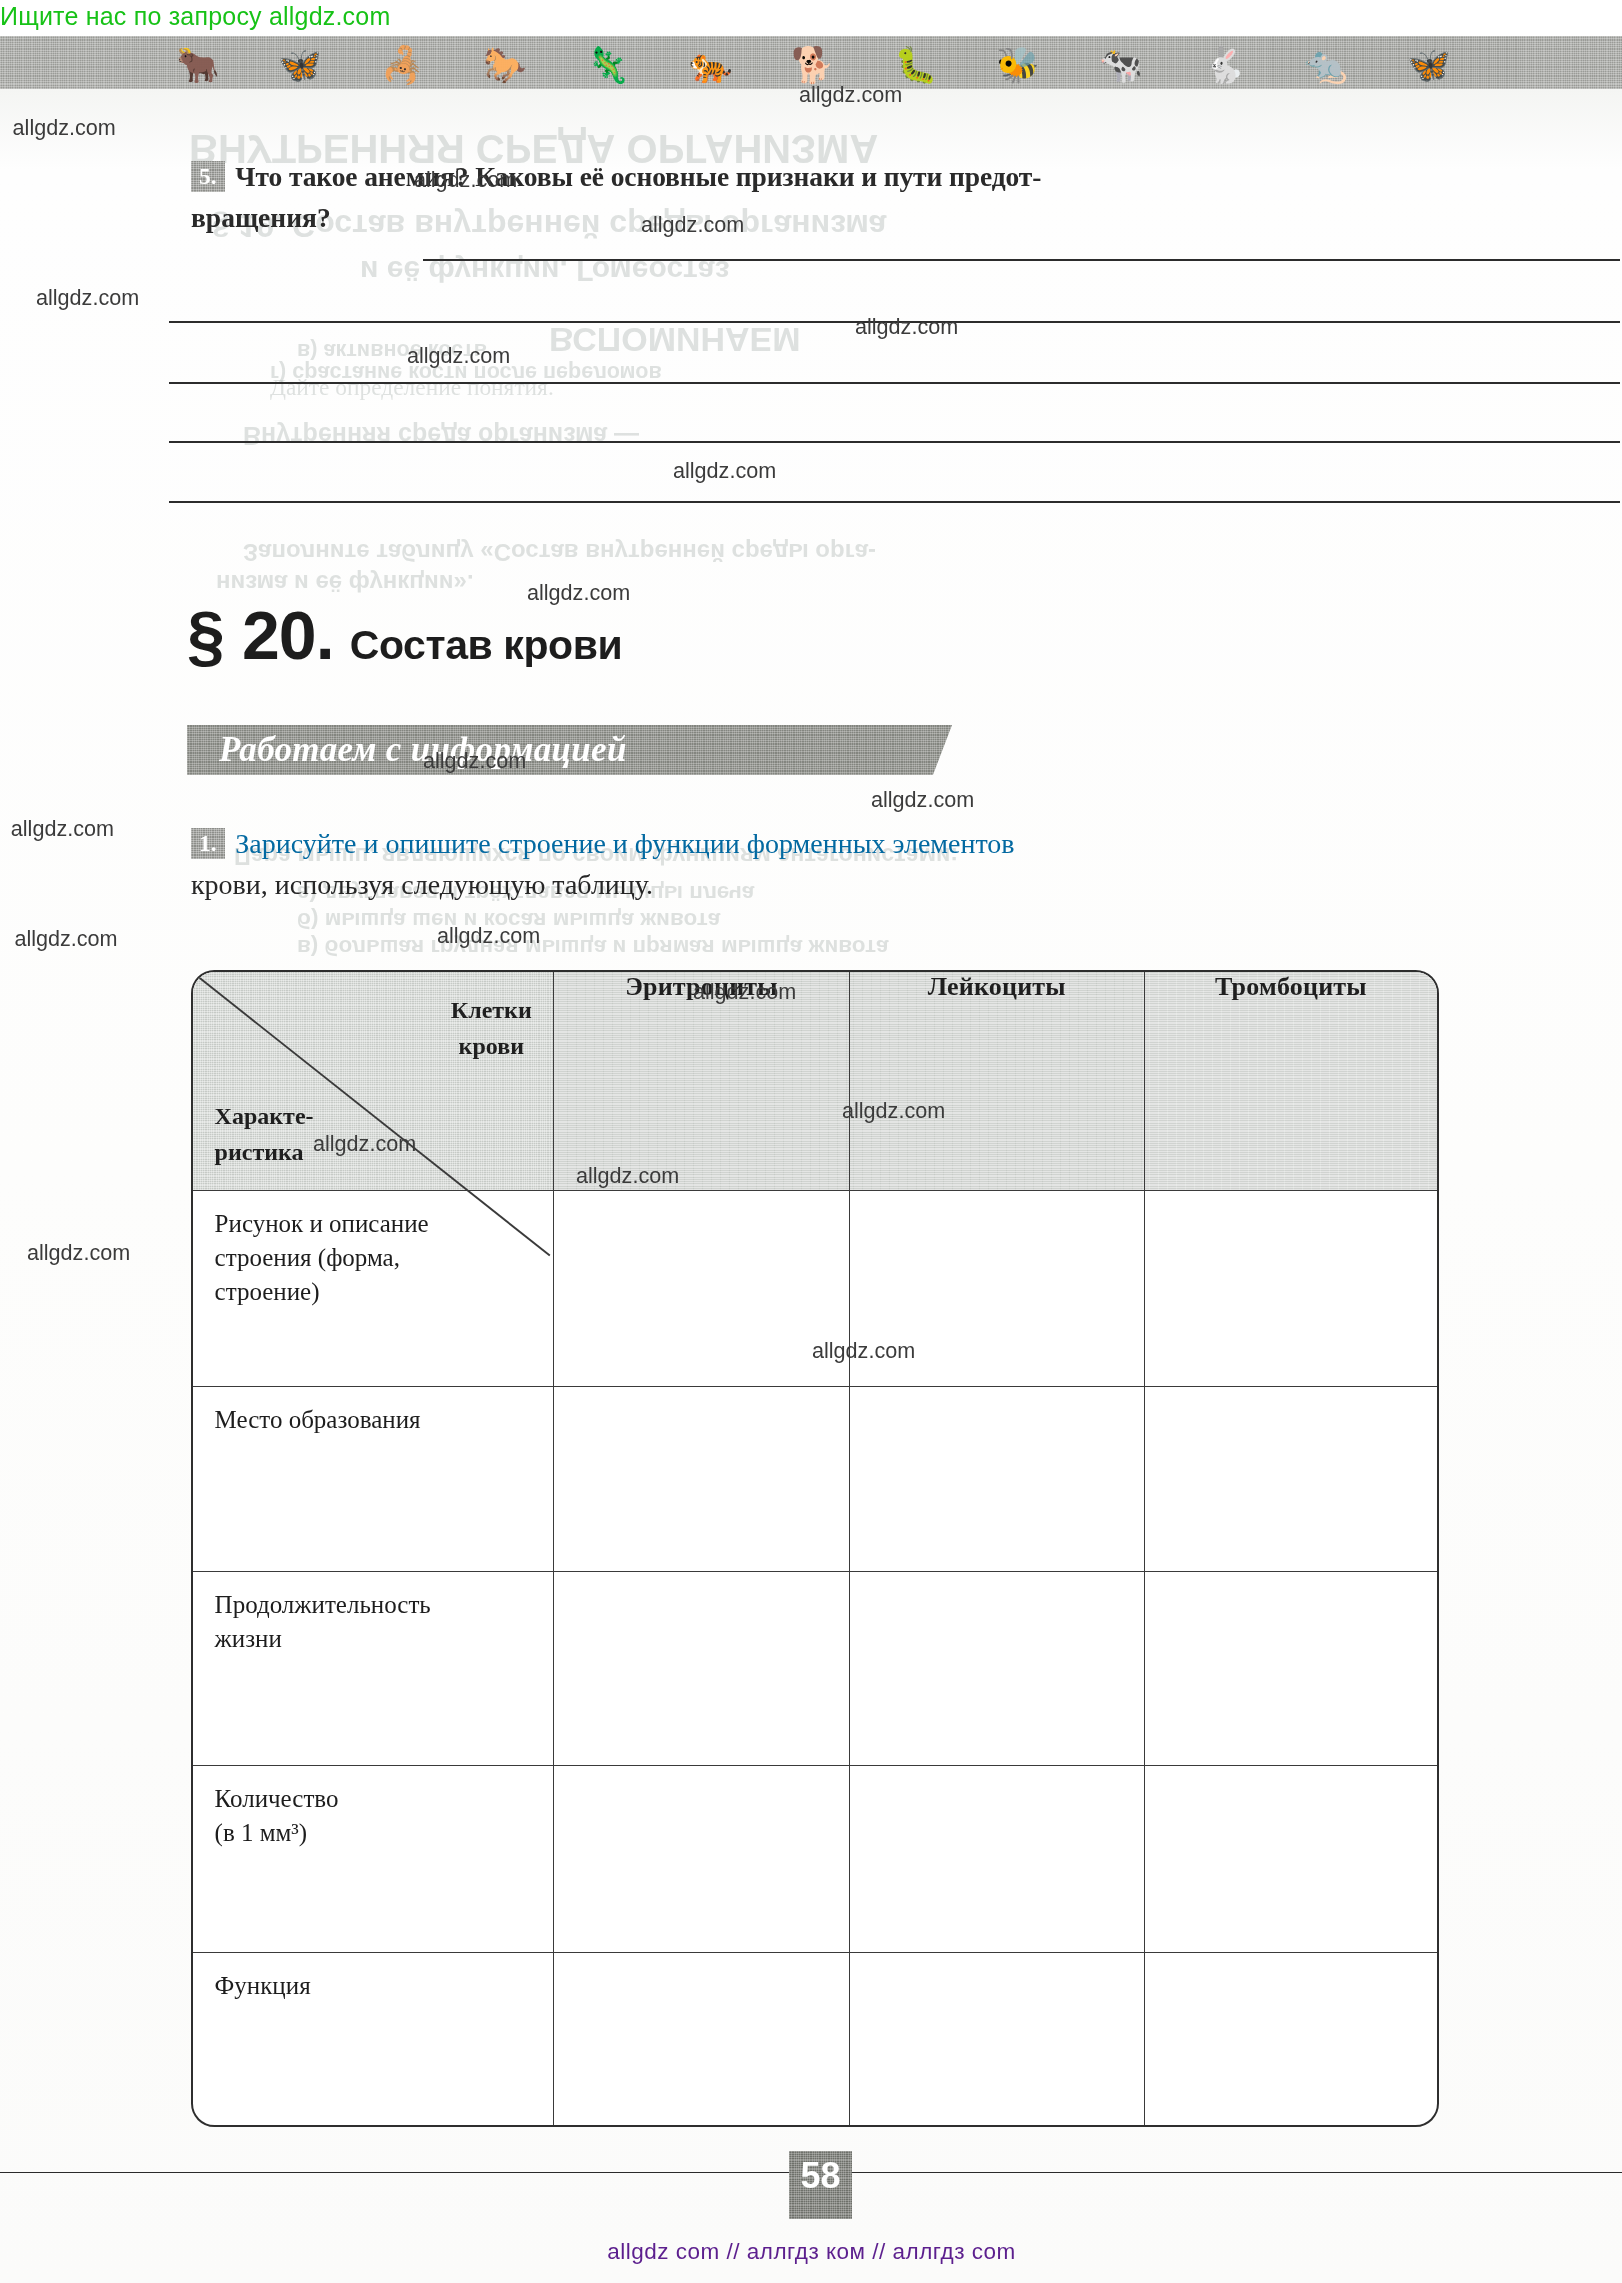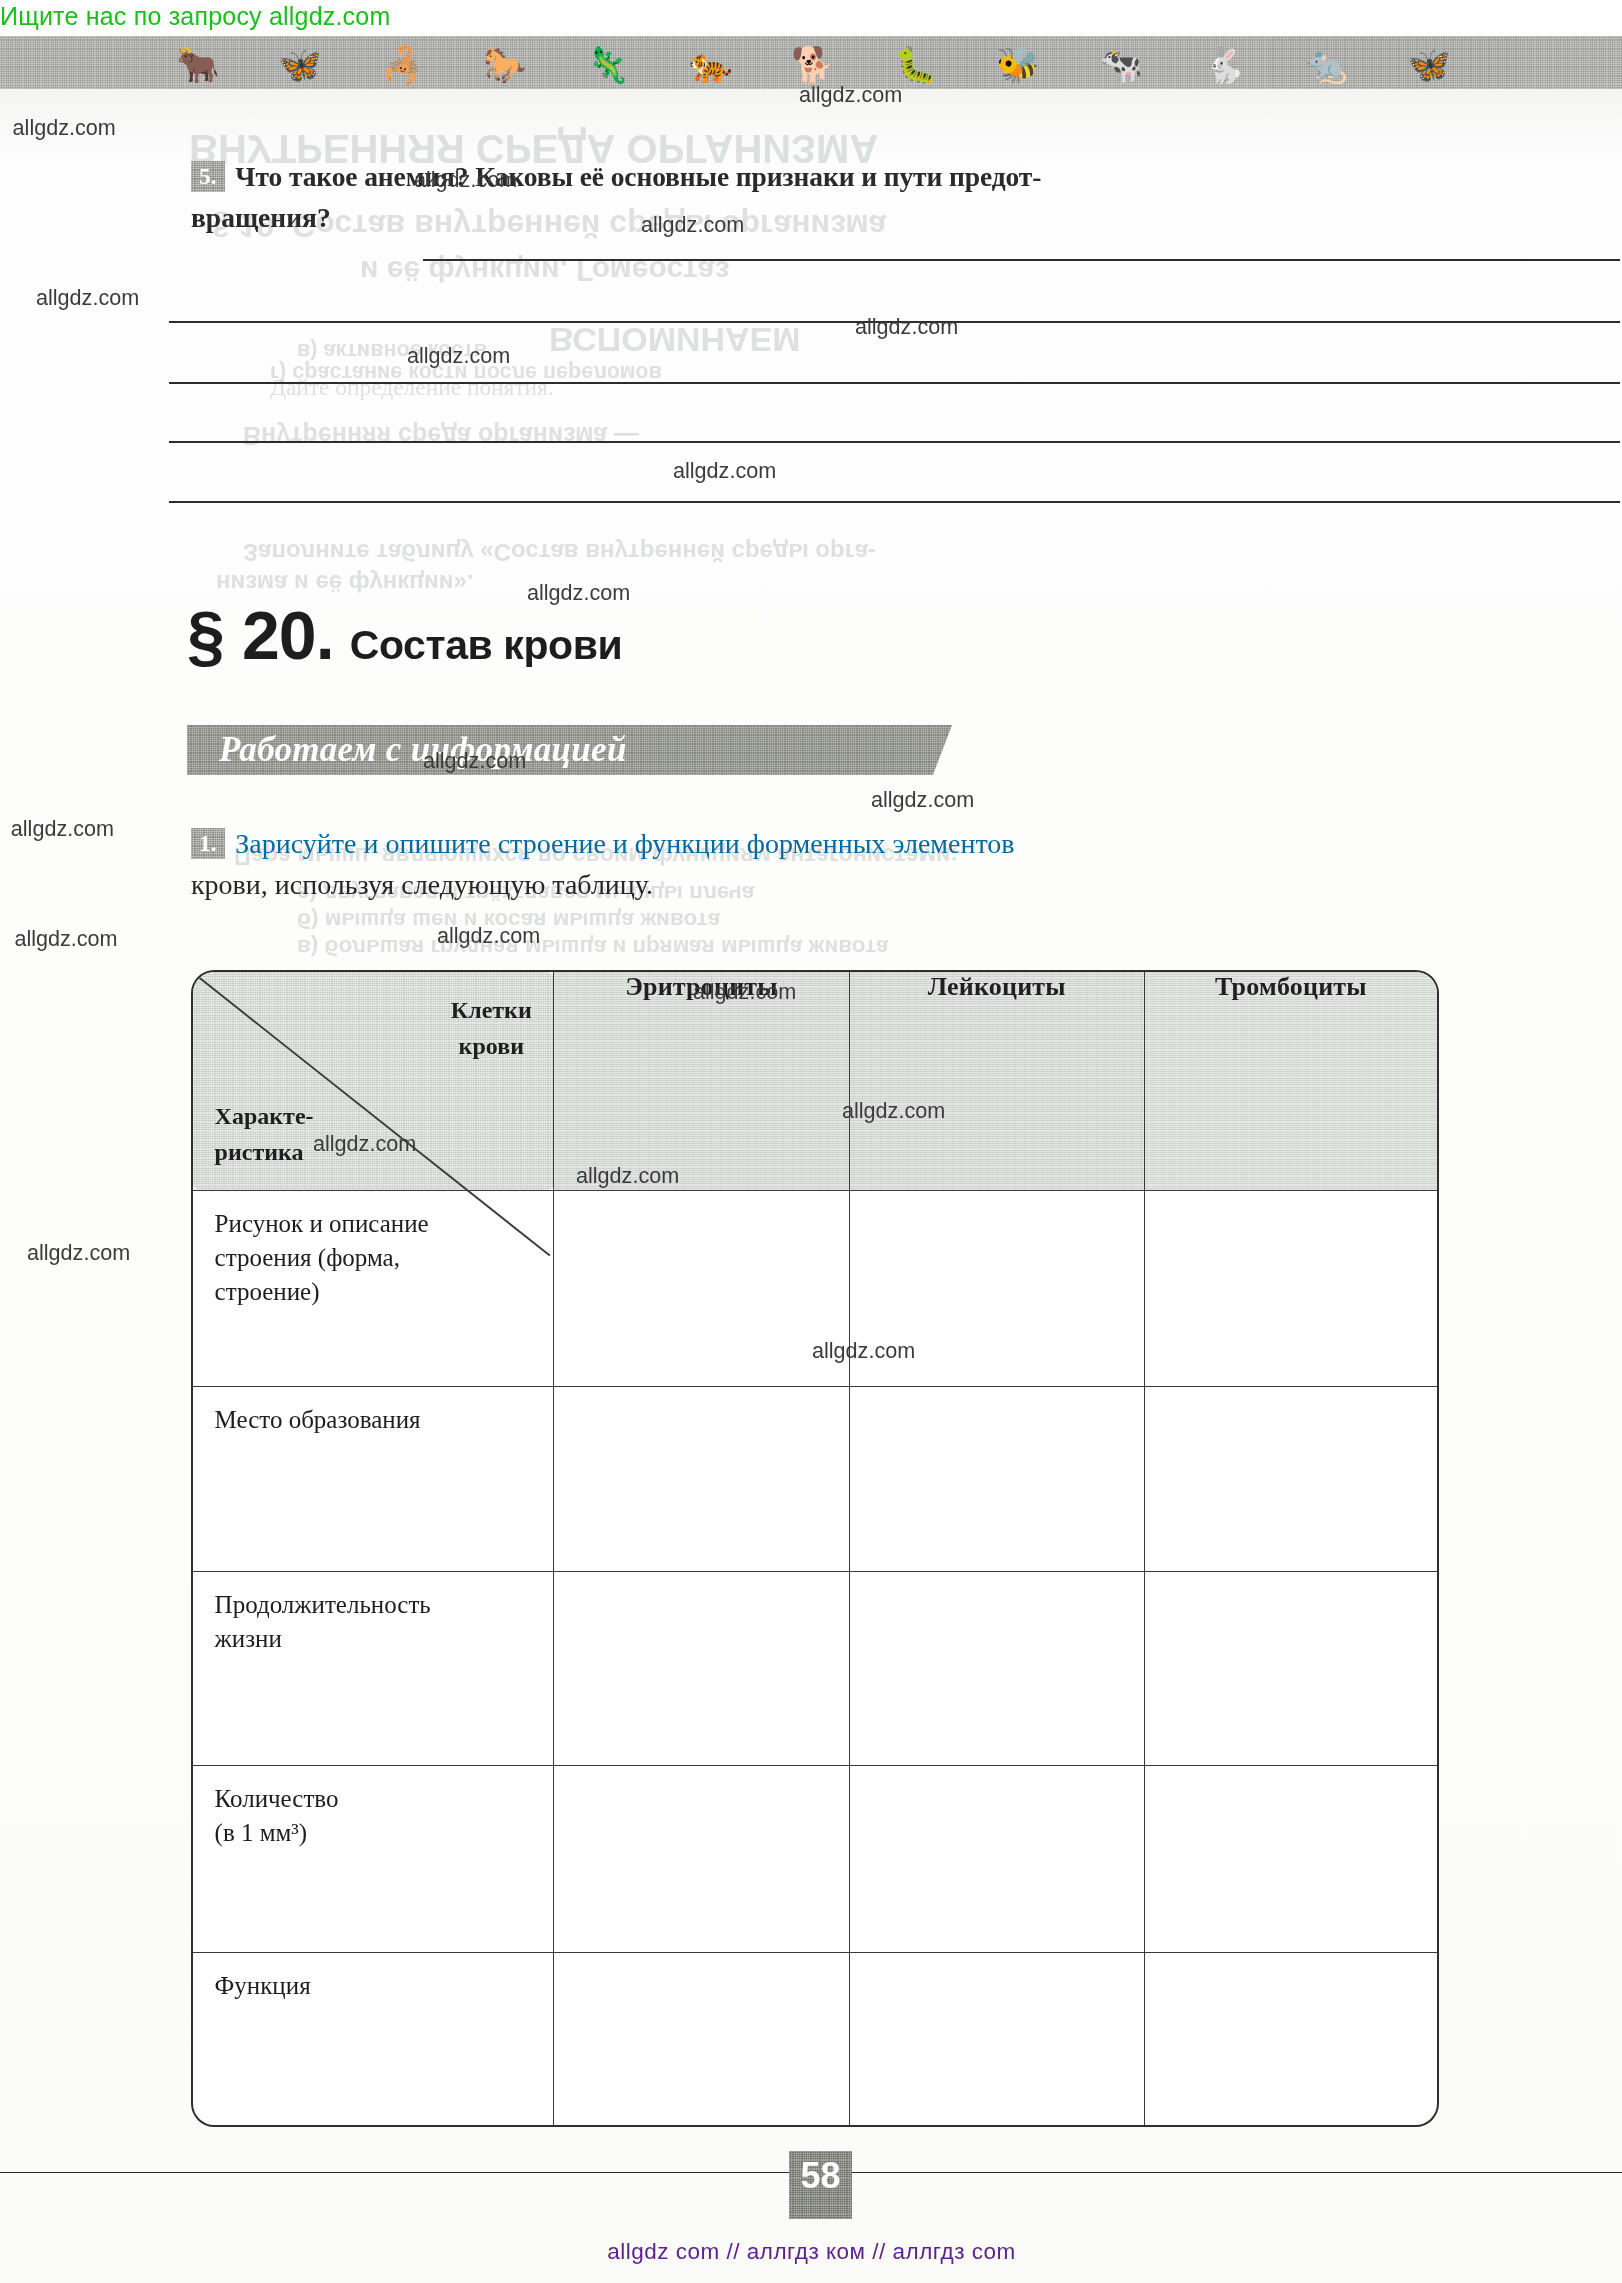--- a/index.html
+++ b/index.html
@@ -205,21 +205,20 @@
     font-family:"Liberation Serif", serif;
     font-weight:bold;
     font-size:26px;
     color:#1f1f1f;
     letter-spacing:0.2px;
   }
 
   
   #corner-cell{
     position:relative;
-    border-radius:7px;
   }
   #corner-cell .diag{
     position:absolute; inset:0;
     pointer-events:none;
   }
   #corner-cell .lbl-cells{
     position:absolute; top:20px; right:21.6px;
     text-align:center;
     font-family:"Liberation Serif", serif;
     font-weight:bold;

